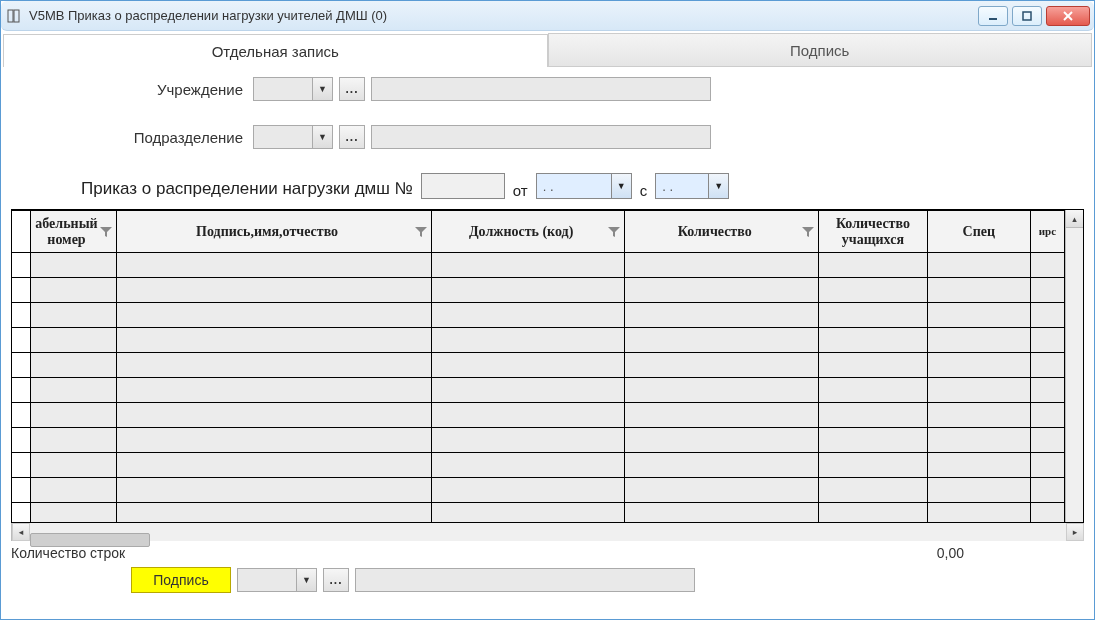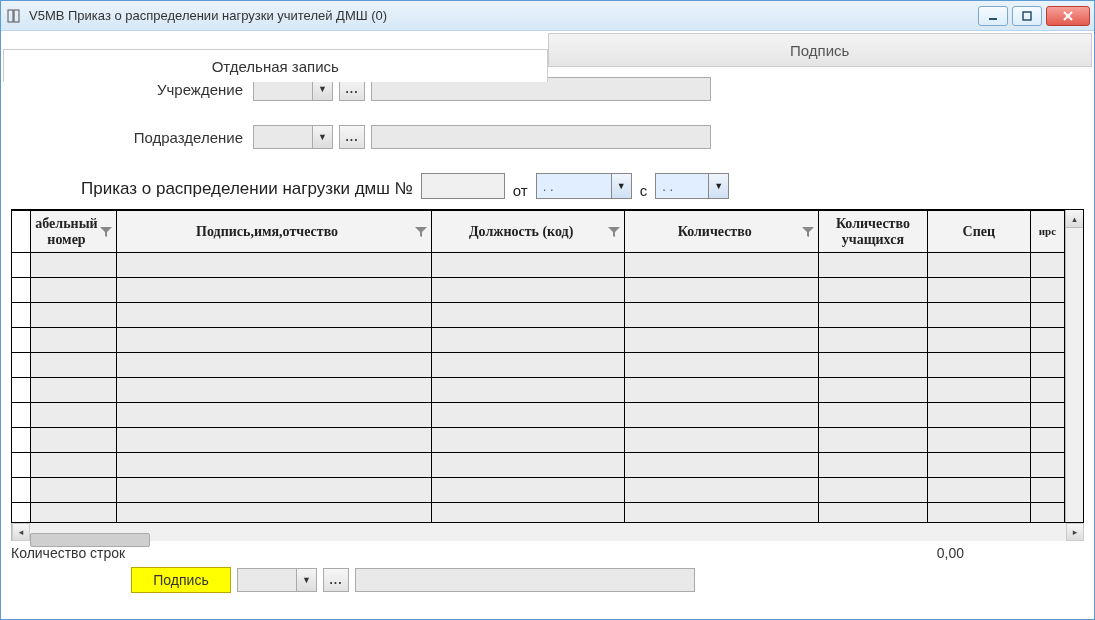--- a/index.html
+++ b/index.html
@@ -21,20 +21,21 @@
     display: flex;
     flex-direction: column;
   }
   .titlebar {
     height: 30px;
     background: linear-gradient(#eaf3fb, #d7e8f7);
     border-bottom: 1px solid #bcd4ea;
     display: flex;
     align-items: center;
     padding: 0 4px 0 6px;
+    border-radius: 6px;
   }
   .titlebar .app-icon {
     width: 16px; height: 16px; margin-right: 6px;
     display: inline-flex; align-items: center; justify-content: center;
   }
   .titlebar .title {
     flex: 1;
     font-size: 13px;
     color: #333;
   }
@@ -79,21 +80,21 @@
     border: 1px solid #ccc;
     border-bottom: none;
     color: #333;
   }
   .tab.active {
     background: #ffffff;
     border-top: 1px solid #ccc;
     border-left: 1px solid #ccc;
     border-right: 1px solid #ccc;
     position: relative;
-    top: 16px;
+    top: 1px;
   }
   .tab.inactive {
     background: linear-gradient(#f4f4f4,#e5e5e5);
     color: #555;
   }
   .form-area {
     padding: 10px 8px 6px 8px;
     display: flex;
     flex-direction: column;
     gap: 24px;

